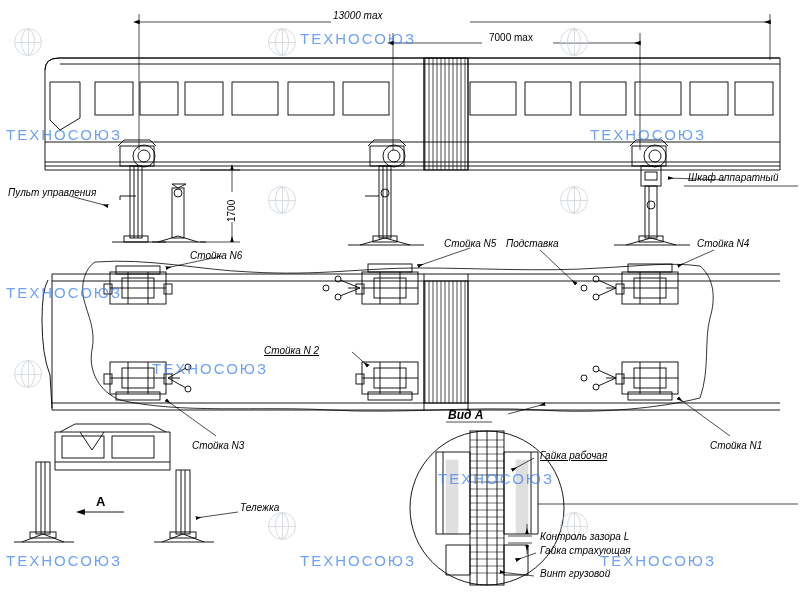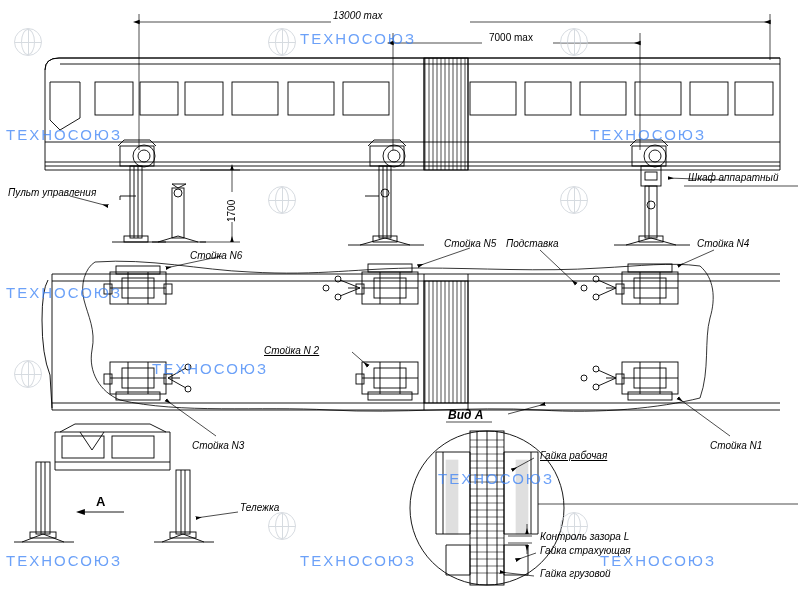--- a/index.html
+++ b/index.html
@@ -468,15 +468,15 @@
   <div class="lbl lbl-it" style="left:192px; top:440px;">Стойка N3</div>
   <div class="lbl lbl-it" style="left:710px; top:440px;">Стойка N1</div>
 
   <div class="lbl lbl-it lbl-bold" style="left:448px; top:408px; font-size:12px;">Вид А</div>
   <div class="lbl lbl-bold" style="left:96px; top:494px; font-size:13px;">А</div>
   <div class="lbl lbl-it" style="left:240px; top:502px;">Тележка</div>
 
   <div class="lbl lbl-it" style="left:540px; top:450px;text-decoration:underline;">Гайка рабочая</div>
   <div class="lbl lbl-it" style="left:540px; top:489px;margin-top:42px;">Контроль зазора  L</div>
   <div class="lbl lbl-it" style="left:540px; top:545px;">Гайка страхующая</div>
-  <div class="lbl lbl-it" style="left:540px; top:568px;">Гайка грузовой</div>
+  <div class="lbl lbl-it" style="left:540px; top:568px;">Винт грузовой</div>
 
 </div>
 
 </body></html>

